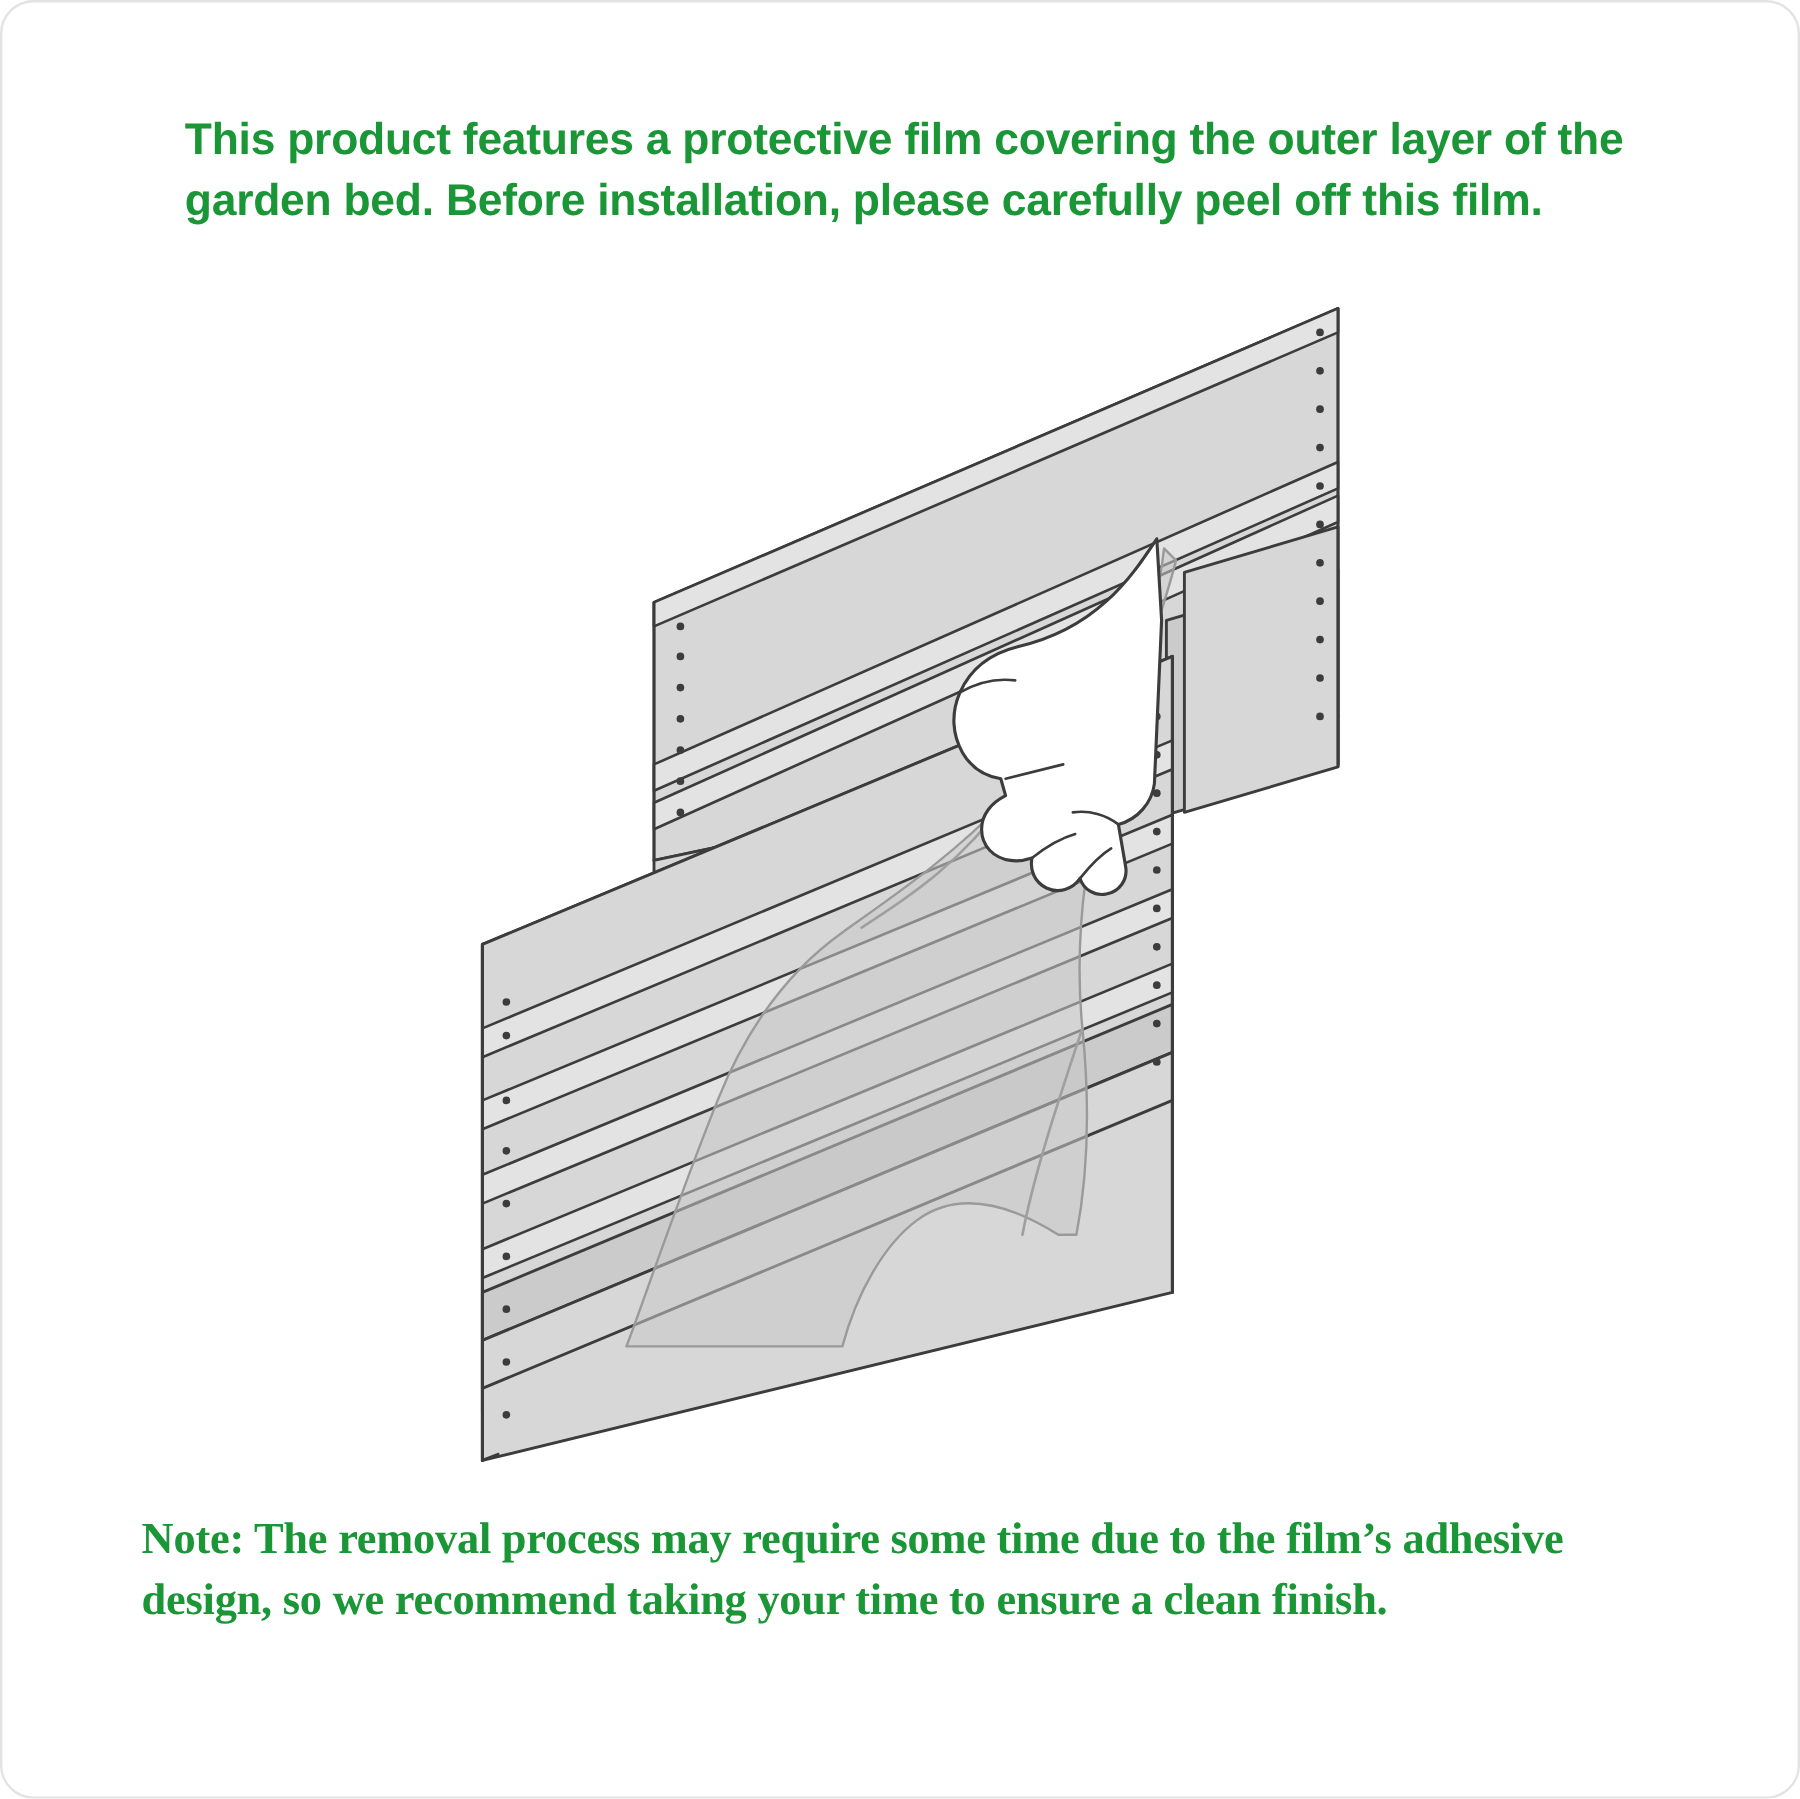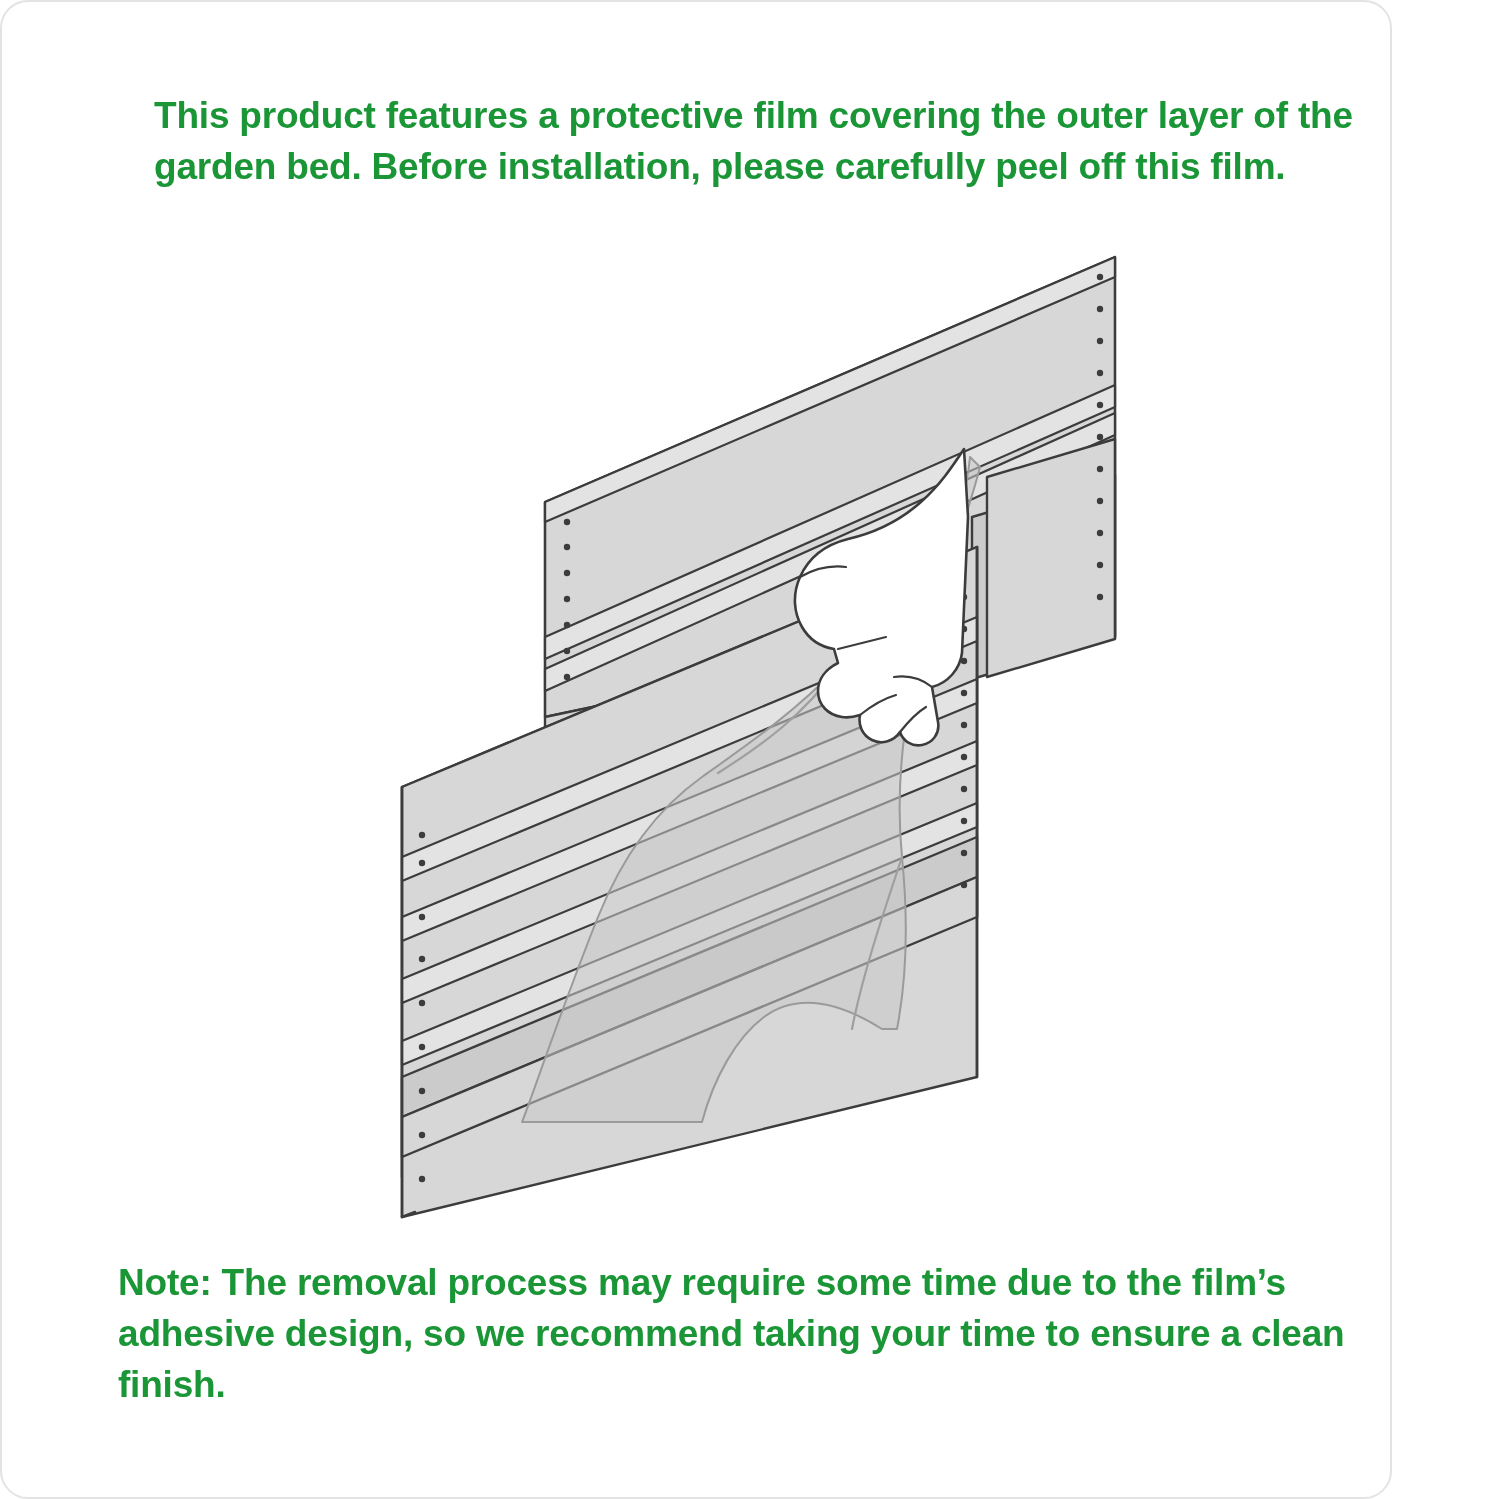--- a/index.html
+++ b/index.html
@@ -10,21 +10,21 @@
   body {
     width: 1500px;
     height: 1499px;
     font-family: "Liberation Sans", sans-serif;
     -webkit-font-smoothing: antialiased;
   }
 
   .card {
     position: relative;
     box-sizing: border-box;
-    width: 1392px;
+    width: 1500px;
     height: 1499px;
     background: #ffffff;
     border: 2px solid #e3e3e3;
     border-radius: 28px;
     overflow: hidden;
   }
 
   .headline {
     position: absolute;
     left: 152px;
@@ -40,20 +40,21 @@
   .note {
     position: absolute;
     left: 116px;
     top: 1255px;
     width: 1290px;
     color: #1a9637;
     font-size: 37px;
     font-weight: bold;
     line-height: 1.38;
     letter-spacing: -0.2px;
+    font-family: Liberation Serif, serif;
   }
 
   .illustration {
     position: absolute;
     left: 0;
     top: 215px;
     width: 1500px;
     height: 1030px;
   }
 

